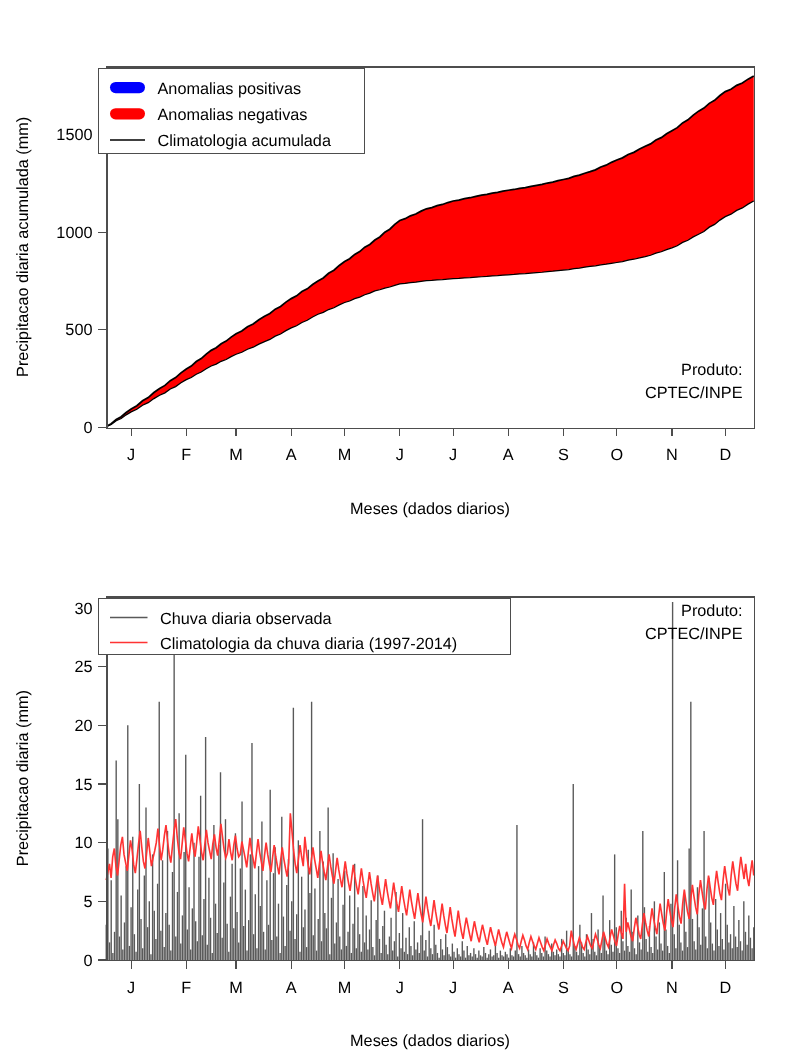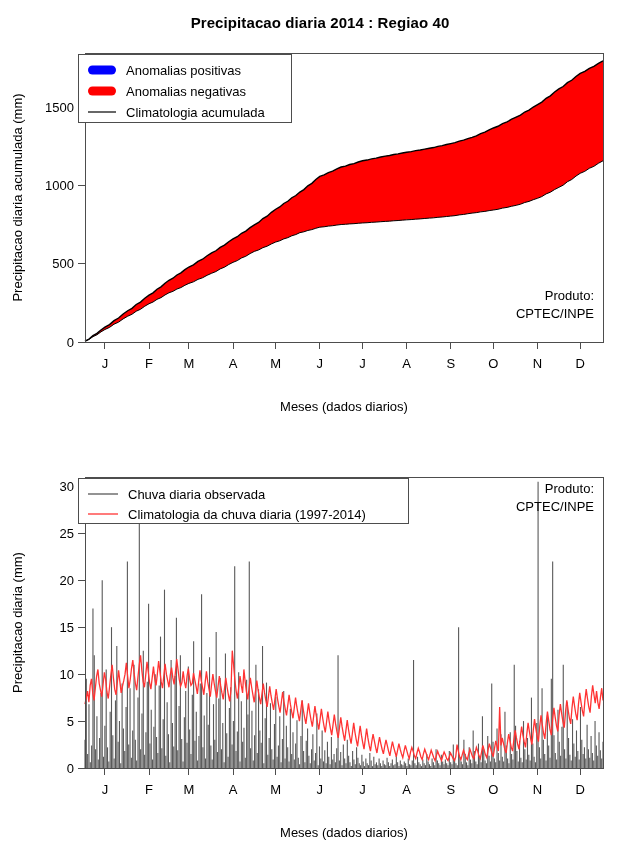--- a/index.html
+++ b/index.html
@@ -77,21 +77,20 @@
     font-size: 13px;
     fill: #000000;
   }
 </style>
 </head>
 <body>
 
 <div id="page">
 
   <div class="panel" id="panel-top">
-    <div class="chart-title">Precipitacao diaria 2014 : Regiao 40</div>
     <svg id="svg-top" width="640" height="430">
         <path d="M 85.00 341.22 L 88.98 339.03 L 92.97 335.60 L 96.95 333.40 L 100.94 329.97 L 104.92 327.16 L 109.48 324.60 L 114.03 320.60 L 118.58 318.04 L 123.14 314.04 L 127.69 310.76 L 131.96 308.32 L 136.23 304.51 L 140.50 302.07 L 144.77 298.26 L 149.04 295.14 L 153.02 292.82 L 157.01 289.20 L 160.99 286.88 L 164.98 283.26 L 168.96 280.29 L 172.95 278.22 L 176.93 274.98 L 180.92 272.91 L 184.90 269.67 L 188.88 267.02 L 193.44 264.82 L 197.99 261.39 L 202.55 259.20 L 207.10 255.77 L 211.65 252.96 L 215.92 250.76 L 220.19 247.33 L 224.46 245.14 L 228.73 241.71 L 233.00 238.90 L 237.27 236.70 L 241.54 233.27 L 245.81 231.08 L 250.08 227.65 L 254.35 224.84 L 258.62 222.40 L 262.88 218.59 L 267.15 216.15 L 271.42 212.34 L 275.69 209.22 L 279.72 206.98 L 283.76 203.49 L 287.79 201.25 L 291.82 197.76 L 295.85 195.53 L 299.88 192.03 L 303.87 189.60 L 307.85 185.78 L 311.84 183.35 L 315.82 179.54 L 319.81 176.41 L 324.08 174.95 L 328.35 172.66 L 332.62 171.20 L 336.88 168.91 L 341.15 167.04 L 345.42 166.06 L 349.69 164.54 L 353.96 163.56 L 358.23 162.04 L 362.50 160.79 L 367.05 160.06 L 371.61 158.91 L 376.16 158.18 L 380.72 157.04 L 385.27 156.10 L 389.54 155.49 L 393.81 154.54 L 398.08 153.93 L 402.35 152.98 L 406.62 152.20 L 411.17 151.59 L 415.72 150.64 L 420.28 150.03 L 424.83 149.07 L 429.38 148.29 L 433.65 147.56 L 437.92 146.42 L 442.19 145.69 L 446.46 144.54 L 450.73 143.61 L 455.00 142.63 L 459.27 141.11 L 463.54 140.13 L 467.81 138.61 L 472.08 137.36 L 476.35 135.89 L 480.62 133.61 L 484.88 132.15 L 489.15 129.86 L 493.42 127.98 L 497.98 126.28 L 502.53 123.61 L 507.08 121.90 L 511.64 119.24 L 516.19 117.05 L 520.46 115.10 L 524.73 112.05 L 529.00 110.10 L 533.27 107.05 L 537.54 104.55 L 541.81 102.11 L 546.08 98.30 L 550.35 95.87 L 554.62 92.05 L 558.88 88.93 L 563.15 86.49 L 567.42 82.68 L 571.69 80.24 L 575.96 76.43 L 580.23 73.31 L 584.78 71.36 L 589.34 68.31 L 593.89 66.36 L 598.45 63.31 L 603.00 60.81 L 603.00 160.79 L 598.45 163.29 L 593.89 166.34 L 589.34 168.29 L 584.78 171.34 L 580.23 173.29 L 575.96 176.10 L 571.69 179.53 L 567.42 181.72 L 563.15 185.15 L 558.88 187.35 L 554.62 189.53 L 550.35 192.20 L 546.08 193.91 L 541.81 196.58 L 537.54 198.28 L 533.27 199.69 L 529.00 201.40 L 524.73 202.50 L 520.46 204.21 L 516.19 205.31 L 511.64 206.25 L 507.08 207.39 L 502.53 208.12 L 497.98 209.27 L 493.42 210.00 L 489.15 210.62 L 484.88 211.38 L 480.62 211.87 L 476.35 212.63 L 472.08 213.12 L 467.81 213.72 L 463.54 214.44 L 459.27 214.90 L 455.00 215.63 L 450.73 216.09 L 446.46 216.50 L 442.19 216.99 L 437.92 217.31 L 433.65 217.80 L 429.38 218.12 L 424.83 218.46 L 420.28 218.88 L 415.72 219.15 L 411.17 219.57 L 406.62 219.84 L 402.35 220.15 L 398.08 220.53 L 393.81 220.78 L 389.54 221.16 L 385.27 221.40 L 380.72 221.71 L 376.16 222.09 L 371.61 222.34 L 367.05 222.72 L 362.50 222.96 L 358.23 223.28 L 353.96 223.66 L 349.69 223.90 L 345.42 224.28 L 341.15 224.53 L 336.88 225.06 L 332.62 225.70 L 328.35 226.12 L 324.08 226.77 L 319.81 227.18 L 315.82 228.27 L 311.84 229.61 L 307.85 230.46 L 303.87 231.80 L 299.88 232.65 L 295.85 234.55 L 291.82 235.77 L 287.79 237.68 L 283.76 238.90 L 279.72 240.80 L 275.69 242.02 L 271.42 243.90 L 267.15 246.18 L 262.88 247.65 L 258.62 249.93 L 254.35 251.39 L 250.08 253.58 L 245.81 256.25 L 241.54 257.96 L 237.27 260.62 L 233.00 262.33 L 228.73 264.52 L 224.46 267.18 L 220.19 268.89 L 215.92 271.56 L 211.65 273.26 L 207.10 275.30 L 202.55 277.77 L 197.99 279.36 L 193.44 281.83 L 188.88 283.42 L 184.90 285.29 L 180.92 287.58 L 176.93 289.04 L 172.95 291.33 L 168.96 292.79 L 164.98 294.98 L 160.99 297.65 L 157.01 299.35 L 153.02 302.02 L 149.04 303.73 L 144.77 306.23 L 140.50 309.28 L 136.23 311.23 L 131.96 314.27 L 127.69 316.22 L 123.14 318.88 L 118.58 322.12 L 114.03 324.19 L 109.48 327.43 L 104.92 329.50 L 100.94 331.88 L 96.95 334.77 L 92.97 336.63 L 88.98 339.52 L 85.00 341.38 Z" fill="#FF0000" stroke="none"></path>
         <path d="M 85.00 341.22 L 88.98 339.03 L 92.97 335.60 L 96.95 333.40 L 100.94 329.97 L 104.92 327.16 L 109.48 324.60 L 114.03 320.60 L 118.58 318.04 L 123.14 314.04 L 127.69 310.76 L 131.96 308.32 L 136.23 304.51 L 140.50 302.07 L 144.77 298.26 L 149.04 295.14 L 153.02 292.82 L 157.01 289.20 L 160.99 286.88 L 164.98 283.26 L 168.96 280.29 L 172.95 278.22 L 176.93 274.98 L 180.92 272.91 L 184.90 269.67 L 188.88 267.02 L 193.44 264.82 L 197.99 261.39 L 202.55 259.20 L 207.10 255.77 L 211.65 252.96 L 215.92 250.76 L 220.19 247.33 L 224.46 245.14 L 228.73 241.71 L 233.00 238.90 L 237.27 236.70 L 241.54 233.27 L 245.81 231.08 L 250.08 227.65 L 254.35 224.84 L 258.62 222.40 L 262.88 218.59 L 267.15 216.15 L 271.42 212.34 L 275.69 209.22 L 279.72 206.98 L 283.76 203.49 L 287.79 201.25 L 291.82 197.76 L 295.85 195.53 L 299.88 192.03 L 303.87 189.60 L 307.85 185.78 L 311.84 183.35 L 315.82 179.54 L 319.81 176.41 L 324.08 174.95 L 328.35 172.66 L 332.62 171.20 L 336.88 168.91 L 341.15 167.04 L 345.42 166.06 L 349.69 164.54 L 353.96 163.56 L 358.23 162.04 L 362.50 160.79 L 367.05 160.06 L 371.61 158.91 L 376.16 158.18 L 380.72 157.04 L 385.27 156.10 L 389.54 155.49 L 393.81 154.54 L 398.08 153.93 L 402.35 152.98 L 406.62 152.20 L 411.17 151.59 L 415.72 150.64 L 420.28 150.03 L 424.83 149.07 L 429.38 148.29 L 433.65 147.56 L 437.92 146.42 L 442.19 145.69 L 446.46 144.54 L 450.73 143.61 L 455.00 142.63 L 459.27 141.11 L 463.54 140.13 L 467.81 138.61 L 472.08 137.36 L 476.35 135.89 L 480.62 133.61 L 484.88 132.15 L 489.15 129.86 L 493.42 127.98 L 497.98 126.28 L 502.53 123.61 L 507.08 121.90 L 511.64 119.24 L 516.19 117.05 L 520.46 115.10 L 524.73 112.05 L 529.00 110.10 L 533.27 107.05 L 537.54 104.55 L 541.81 102.11 L 546.08 98.30 L 550.35 95.87 L 554.62 92.05 L 558.88 88.93 L 563.15 86.49 L 567.42 82.68 L 571.69 80.24 L 575.96 76.43 L 580.23 73.31 L 584.78 71.36 L 589.34 68.31 L 593.89 66.36 L 598.45 63.31 L 603.00 60.81" fill="none" stroke="#000000" stroke-width="1.4"></path>
         <path d="M 85.00 341.38 L 88.98 339.52 L 92.97 336.63 L 96.95 334.77 L 100.94 331.88 L 104.92 329.50 L 109.48 327.43 L 114.03 324.19 L 118.58 322.12 L 123.14 318.88 L 127.69 316.22 L 131.96 314.27 L 136.23 311.23 L 140.50 309.28 L 144.77 306.23 L 149.04 303.73 L 153.02 302.02 L 157.01 299.35 L 160.99 297.65 L 164.98 294.98 L 168.96 292.79 L 172.95 291.33 L 176.93 289.04 L 180.92 287.58 L 184.90 285.29 L 188.88 283.42 L 193.44 281.83 L 197.99 279.36 L 202.55 277.77 L 207.10 275.30 L 211.65 273.26 L 215.92 271.56 L 220.19 268.89 L 224.46 267.18 L 228.73 264.52 L 233.00 262.33 L 237.27 260.62 L 241.54 257.96 L 245.81 256.25 L 250.08 253.58 L 254.35 251.39 L 258.62 249.93 L 262.88 247.65 L 267.15 246.18 L 271.42 243.90 L 275.69 242.02 L 279.72 240.80 L 283.76 238.90 L 287.79 237.68 L 291.82 235.77 L 295.85 234.55 L 299.88 232.65 L 303.87 231.80 L 307.85 230.46 L 311.84 229.61 L 315.82 228.27 L 319.81 227.18 L 324.08 226.77 L 328.35 226.12 L 332.62 225.70 L 336.88 225.06 L 341.15 224.53 L 345.42 224.28 L 349.69 223.90 L 353.96 223.66 L 358.23 223.28 L 362.50 222.96 L 367.05 222.72 L 371.61 222.34 L 376.16 222.09 L 380.72 221.71 L 385.27 221.40 L 389.54 221.16 L 393.81 220.78 L 398.08 220.53 L 402.35 220.15 L 406.62 219.84 L 411.17 219.57 L 415.72 219.15 L 420.28 218.88 L 424.83 218.46 L 429.38 218.12 L 433.65 217.80 L 437.92 217.31 L 442.19 216.99 L 446.46 216.50 L 450.73 216.09 L 455.00 215.63 L 459.27 214.90 L 463.54 214.44 L 467.81 213.72 L 472.08 213.12 L 476.35 212.63 L 480.62 211.87 L 484.88 211.38 L 489.15 210.62 L 493.42 210.00 L 497.98 209.27 L 502.53 208.12 L 507.08 207.39 L 511.64 206.25 L 516.19 205.31 L 520.46 204.21 L 524.73 202.50 L 529.00 201.40 L 533.27 199.69 L 537.54 198.28 L 541.81 196.58 L 546.08 193.91 L 550.35 192.20 L 554.62 189.53 L 558.88 187.35 L 563.15 185.15 L 567.42 181.72 L 571.69 179.53 L 575.96 176.10 L 580.23 173.29 L 584.78 171.34 L 589.34 168.29 L 593.89 166.34 L 598.45 163.29 L 603.00 160.79" fill="none" stroke="#000000" stroke-width="1"></path>
         <rect x="85.5" y="53.5" width="518" height="289" class="frame"></rect>
         <line x1="78" y1="342" x2="85" y2="342" class="tick"></line>
         <text x="74" y="346.5" class="ticklabel" text-anchor="end">0</text>
         <line x1="78" y1="263.8918918918919" x2="85" y2="263.8918918918919" class="tick"></line>
         <text x="74" y="268.3918918918919" class="ticklabel" text-anchor="end">500</text>
         <line x1="78" y1="185.78378378378378" x2="85" y2="185.78378378378378" class="tick"></line>

